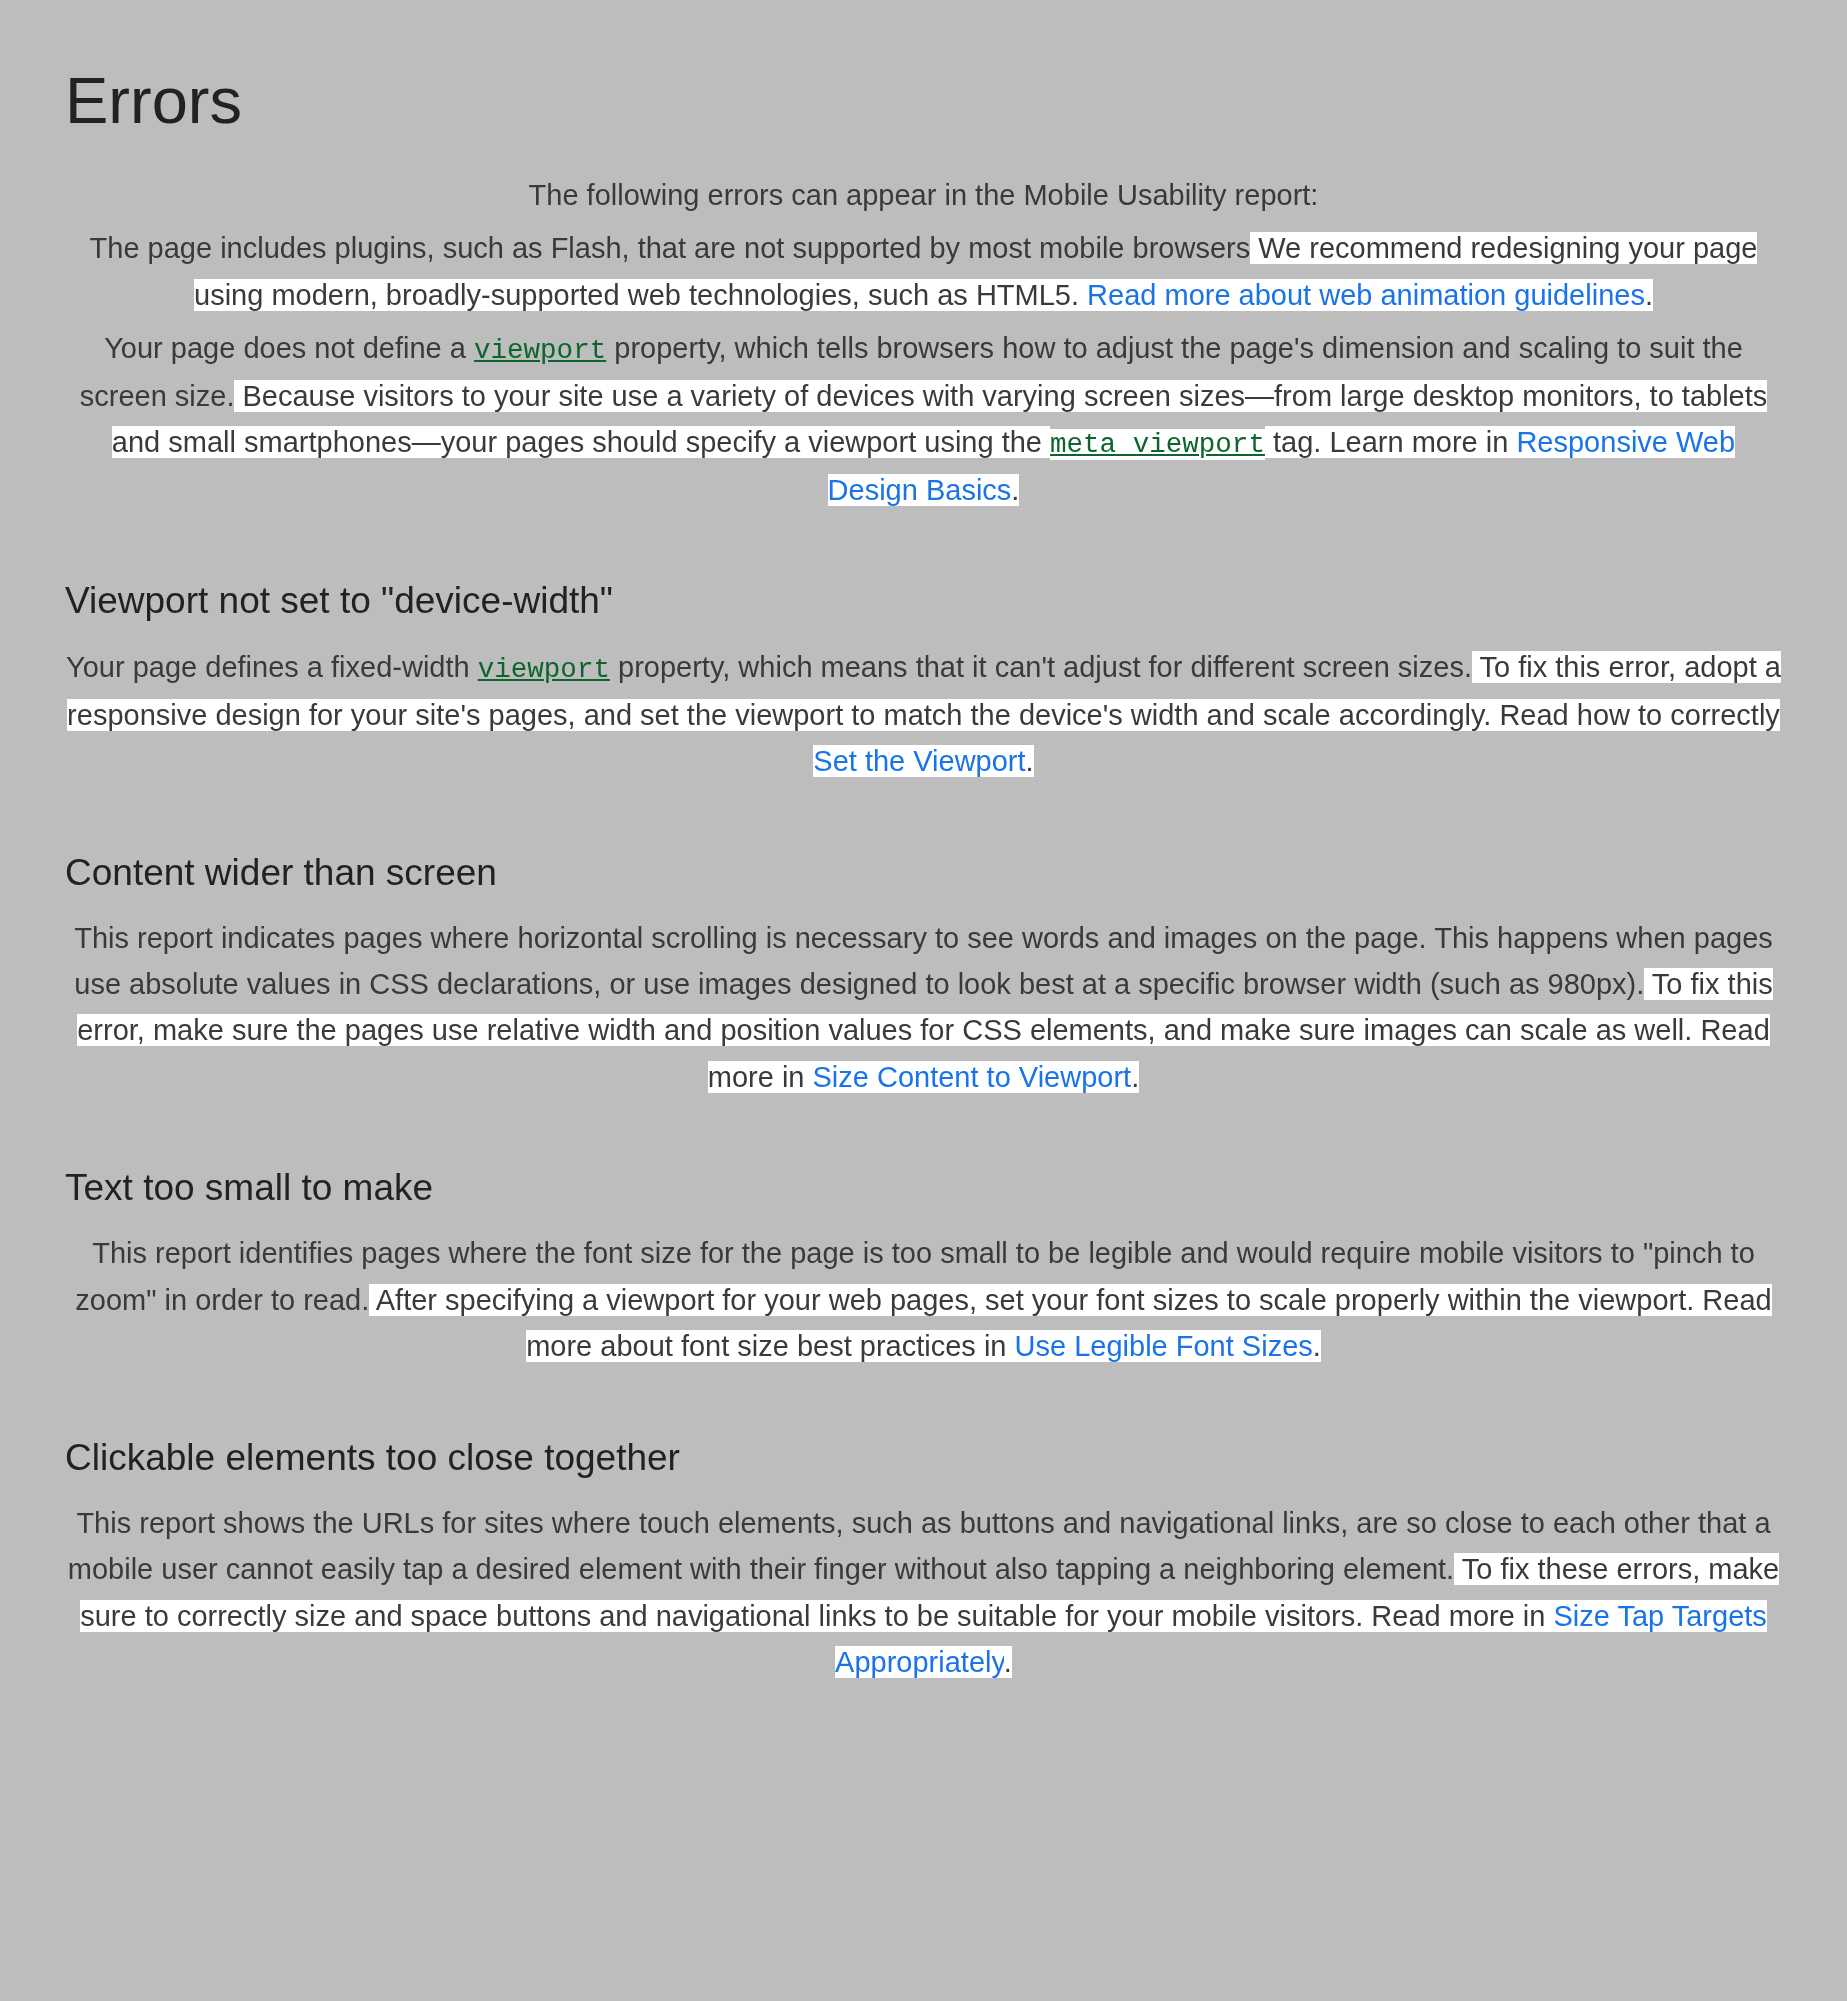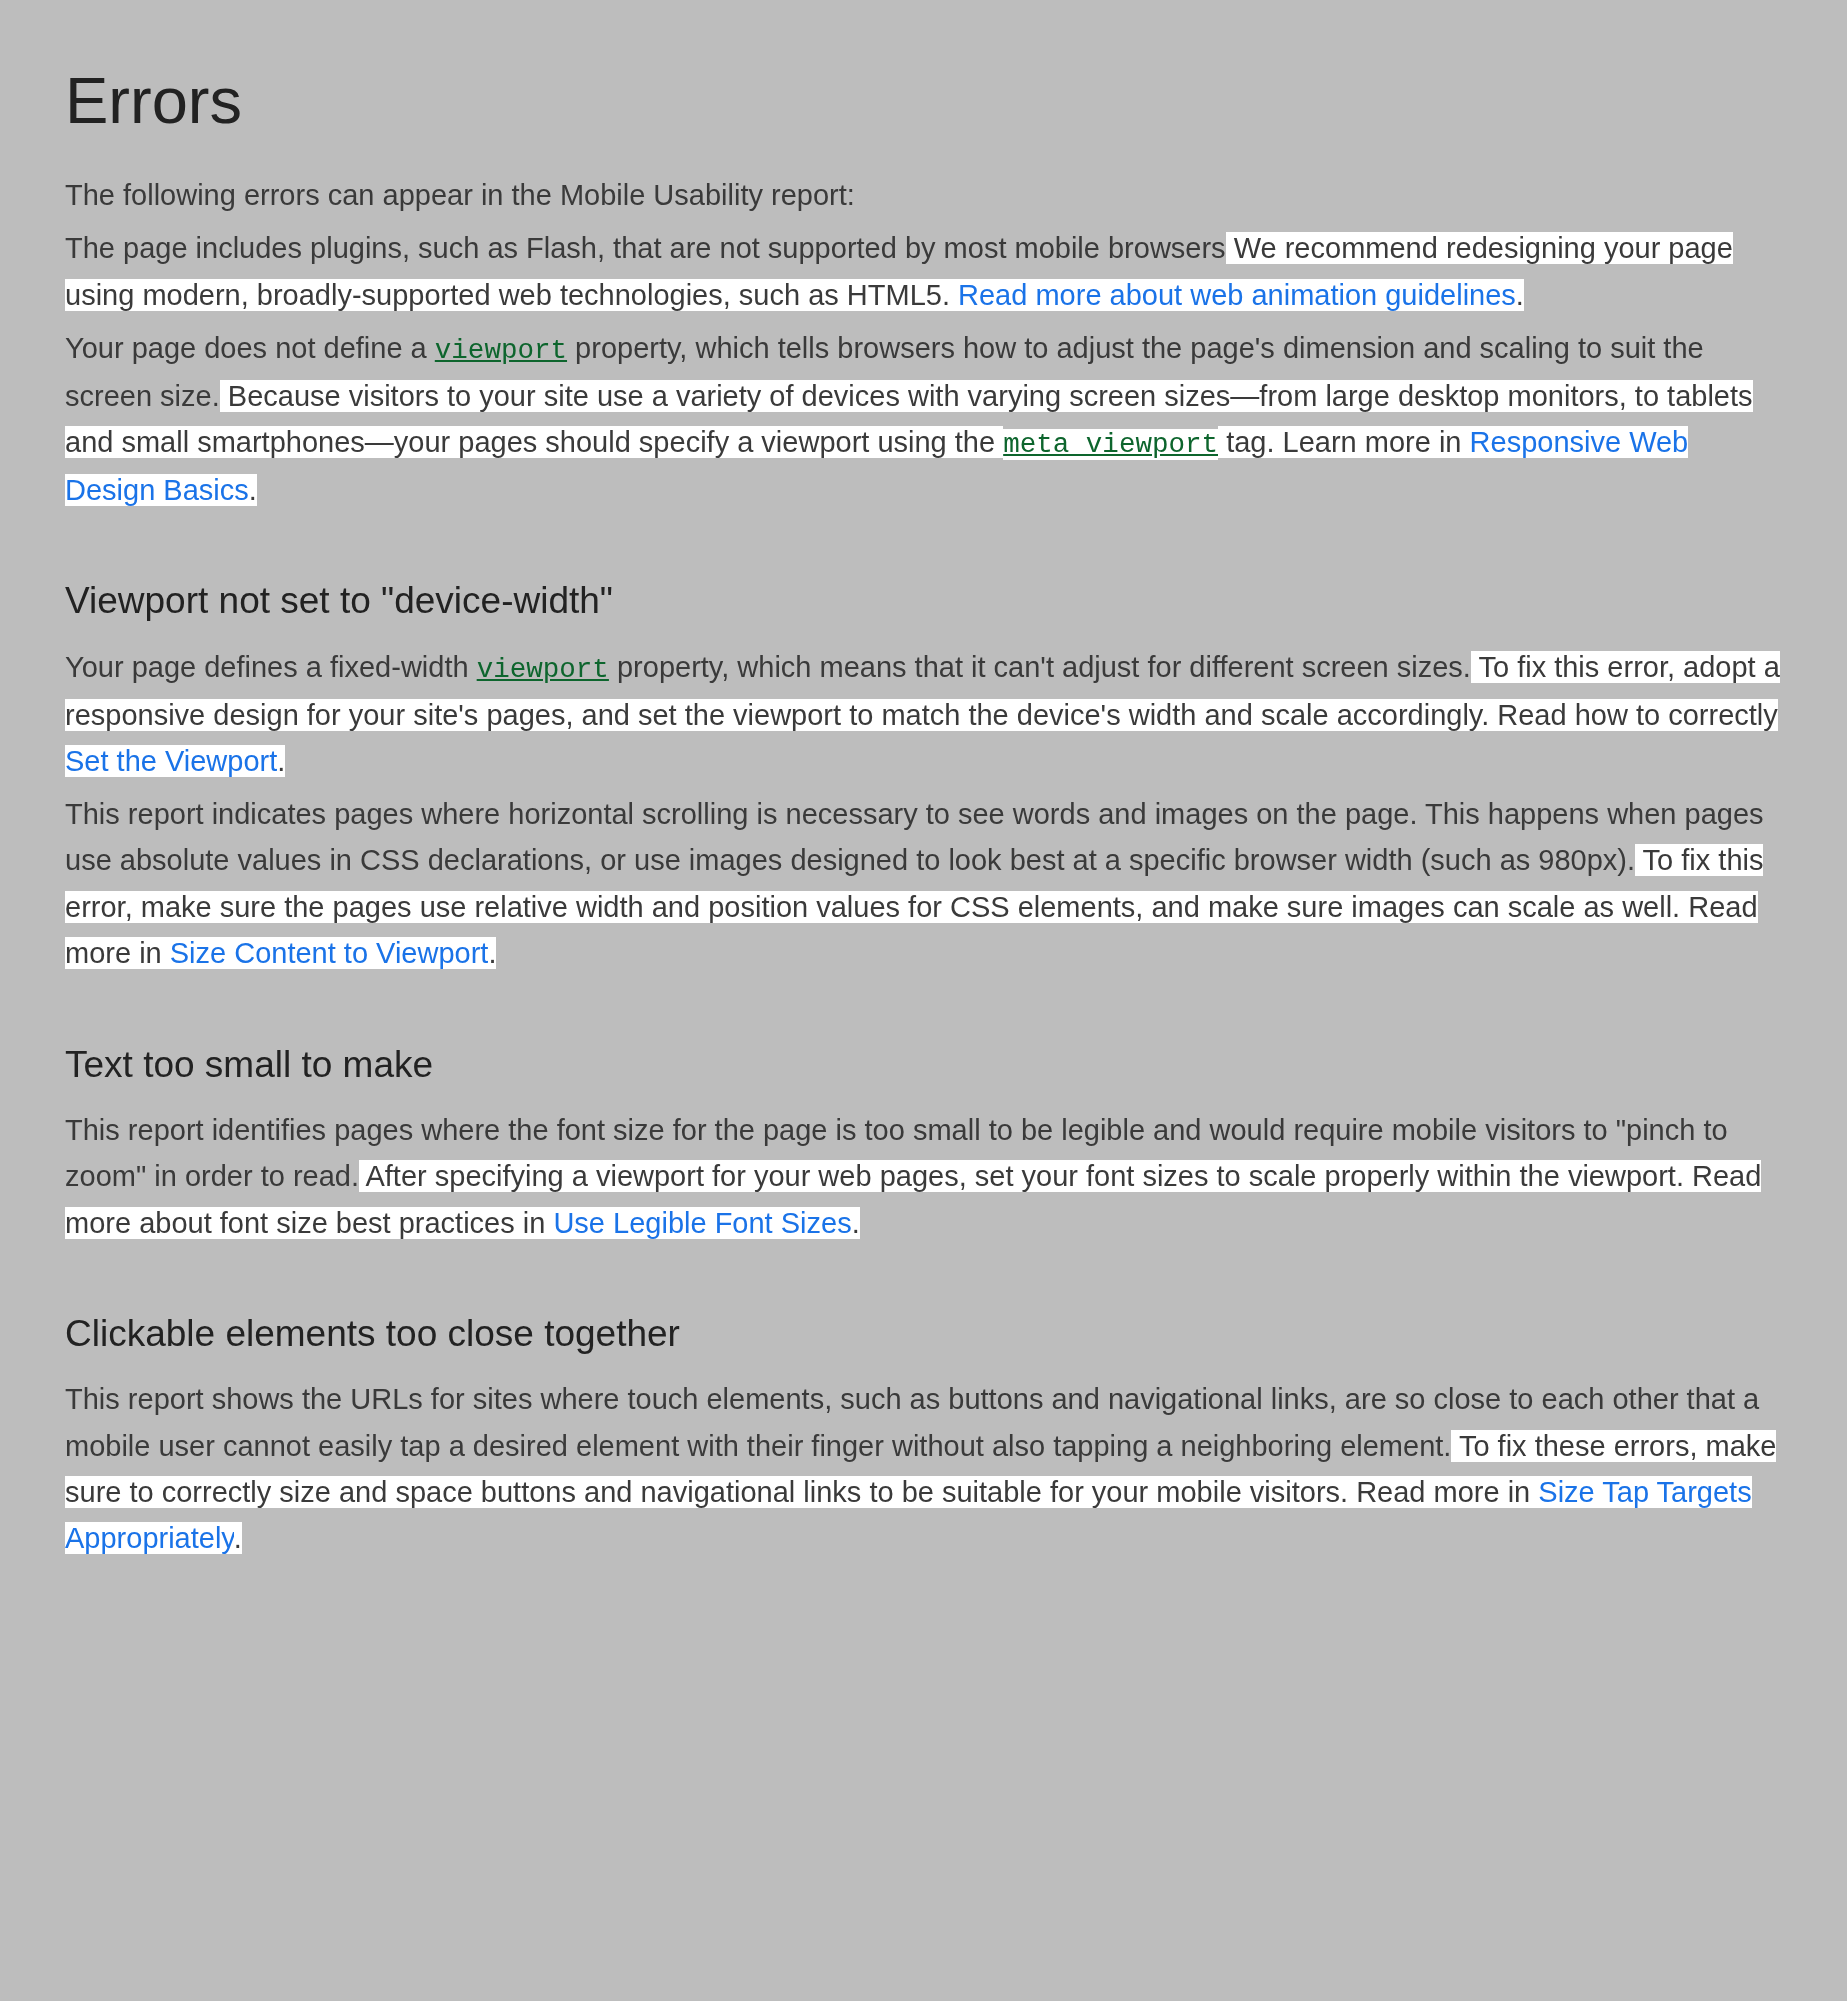--- a/index.html
+++ b/index.html
@@ -18,21 +18,21 @@
     font-weight: 400;
     margin: 0 0 19.4px 0;
     color: #222;
   }
   h2 {
     font-size: 37px;
     font-weight: 500;
     margin: 58px 0 13px 0;
     color: #222;
   }
-  p { margin: 0 0 6.5px 0; }
+  p { margin: 0 0 6.5px 0; text-align: center; }
   code {
     font-family: "Courier New", Courier, monospace;
     color: #0d652d;
     font-size: 0.95em;
     text-decoration: underline;
   }
   a {
     color: #1a73e8;
     text-decoration: none;
     cursor: pointer;
@@ -43,20 +43,21 @@
 <body>
 
 <div class="content">
   <h1>Errors</h1>
   <p>The following errors can appear in the Mobile Usability report:</p>
   <div id="sections">
       <p><span>The page includes plugins, such as Flash, that are not supported by most mobile browsers</span><span class="hl"> We recommend redesigning your page using modern, broadly-supported web technologies, such as HTML5. </span><a class="hl" href="#">Read more about web animation guidelines</a><span class="hl">.</span></p>
       <p><span>Your page does not define a </span><code>viewport</code><span> property, which tells browsers how to adjust the page's dimension and scaling to suit the screen size.</span><span class="hl"> Because visitors to your site use a variety of devices with varying screen sizes—from large desktop monitors, to tablets and small smartphones—your pages should specify a viewport using the </span><code class="hl">meta viewport</code><span class="hl"> tag. Learn more in </span><a class="hl" href="#">Responsive Web Design Basics</a><span class="hl">.</span></p>
       <h2>Viewport not set to "device-width"</h2>
       <p><span>Your page defines a fixed-width </span><code>viewport</code><span> property, which means that it can't adjust for different screen sizes.</span><span class="hl"> To fix this error, adopt a responsive design for your site's pages, and set the viewport to match the device's width and scale accordingly. Read how to correctly </span><a class="hl" href="#">Set the Viewport</a><span class="hl">.</span></p>
+      <h2>Content wider than screen</h2>
       <p><span>This report indicates pages where horizontal scrolling is necessary to see words and images on the page. This happens when pages use absolute values in CSS declarations, or use images designed to look best at a specific browser width (such as 980px).</span><span class="hl"> To fix this error, make sure the pages use relative width and position values for CSS elements, and make sure images can scale as well. Read more in </span><a class="hl" href="#">Size Content to Viewport</a><span class="hl">.</span></p>
       <h2>Text too small to make</h2>
       <p><span>This report identifies pages where the font size for the page is too small to be legible and would require mobile visitors to "pinch to zoom" in order to read.</span><span class="hl"> After specifying a viewport for your web pages, set your font sizes to scale properly within the viewport. Read more about font size best practices in </span><a class="hl" href="#">Use Legible Font Sizes</a><span class="hl">.</span></p>
       <h2>Clickable elements too close together</h2>
       <p><span>This report shows the URLs for sites where touch elements, such as buttons and navigational links, are so close to each other that a mobile user cannot easily tap a desired element with their finger without also tapping a neighboring element.</span><span class="hl"> To fix these errors, make sure to correctly size and space buttons and navigational links to be suitable for your mobile visitors. Read more in </span><a class="hl" href="#">Size Tap Targets Appropriately</a><span class="hl">.</span></p>
     </div>
 </div>
 
 
 </body></html>

